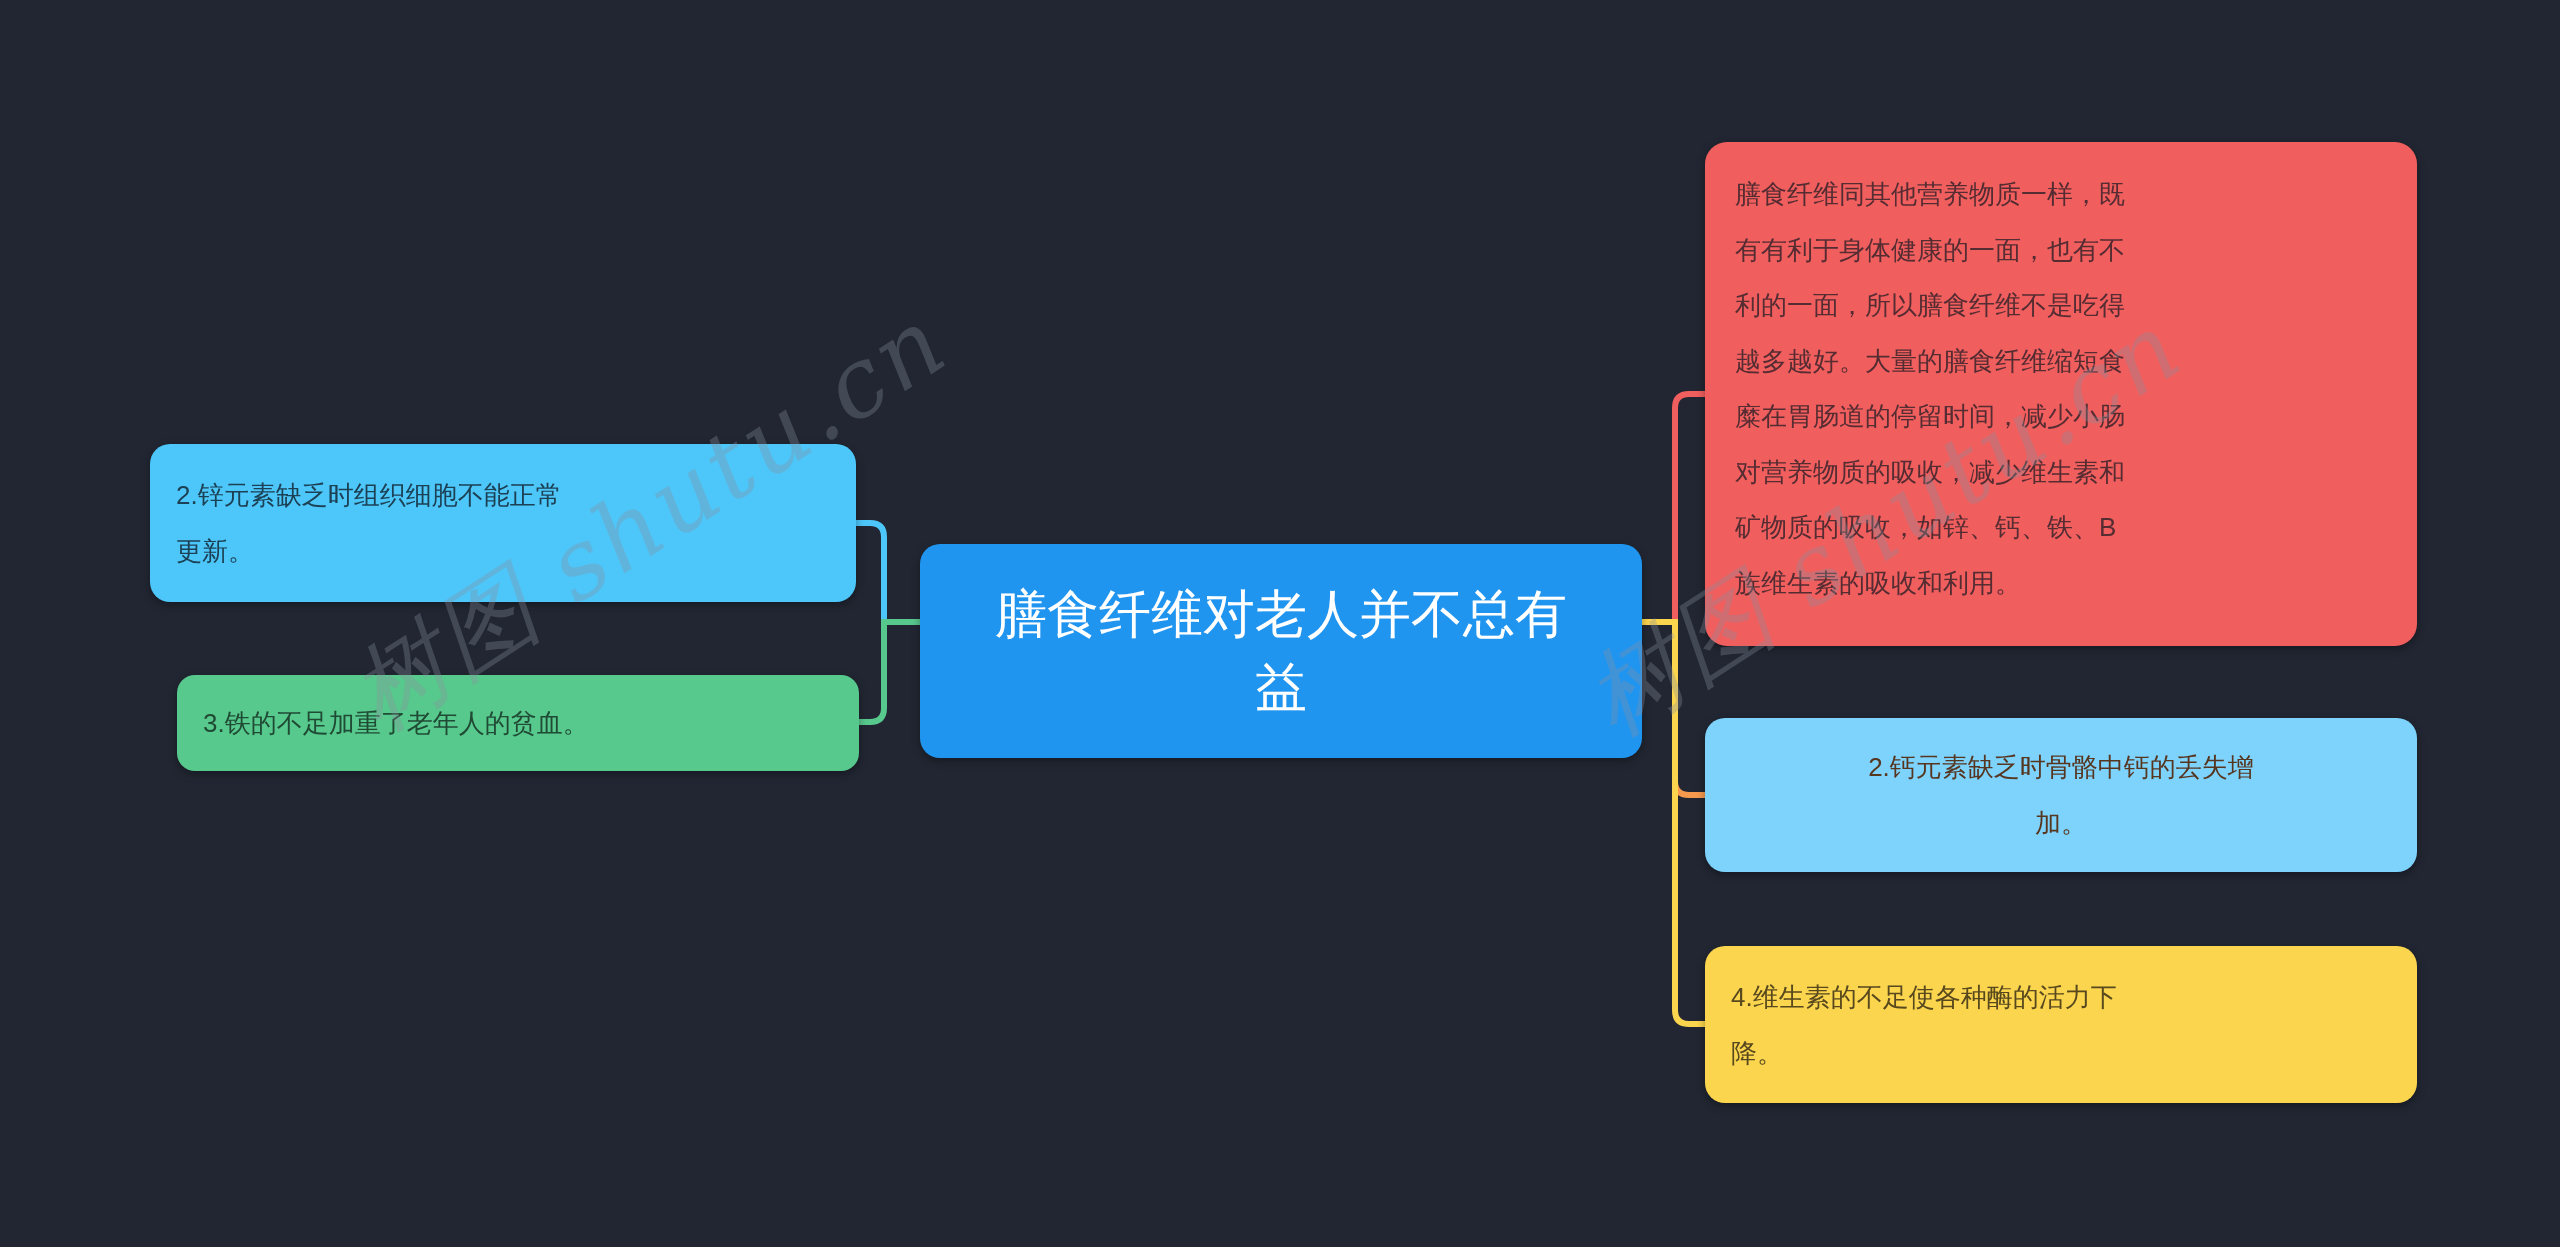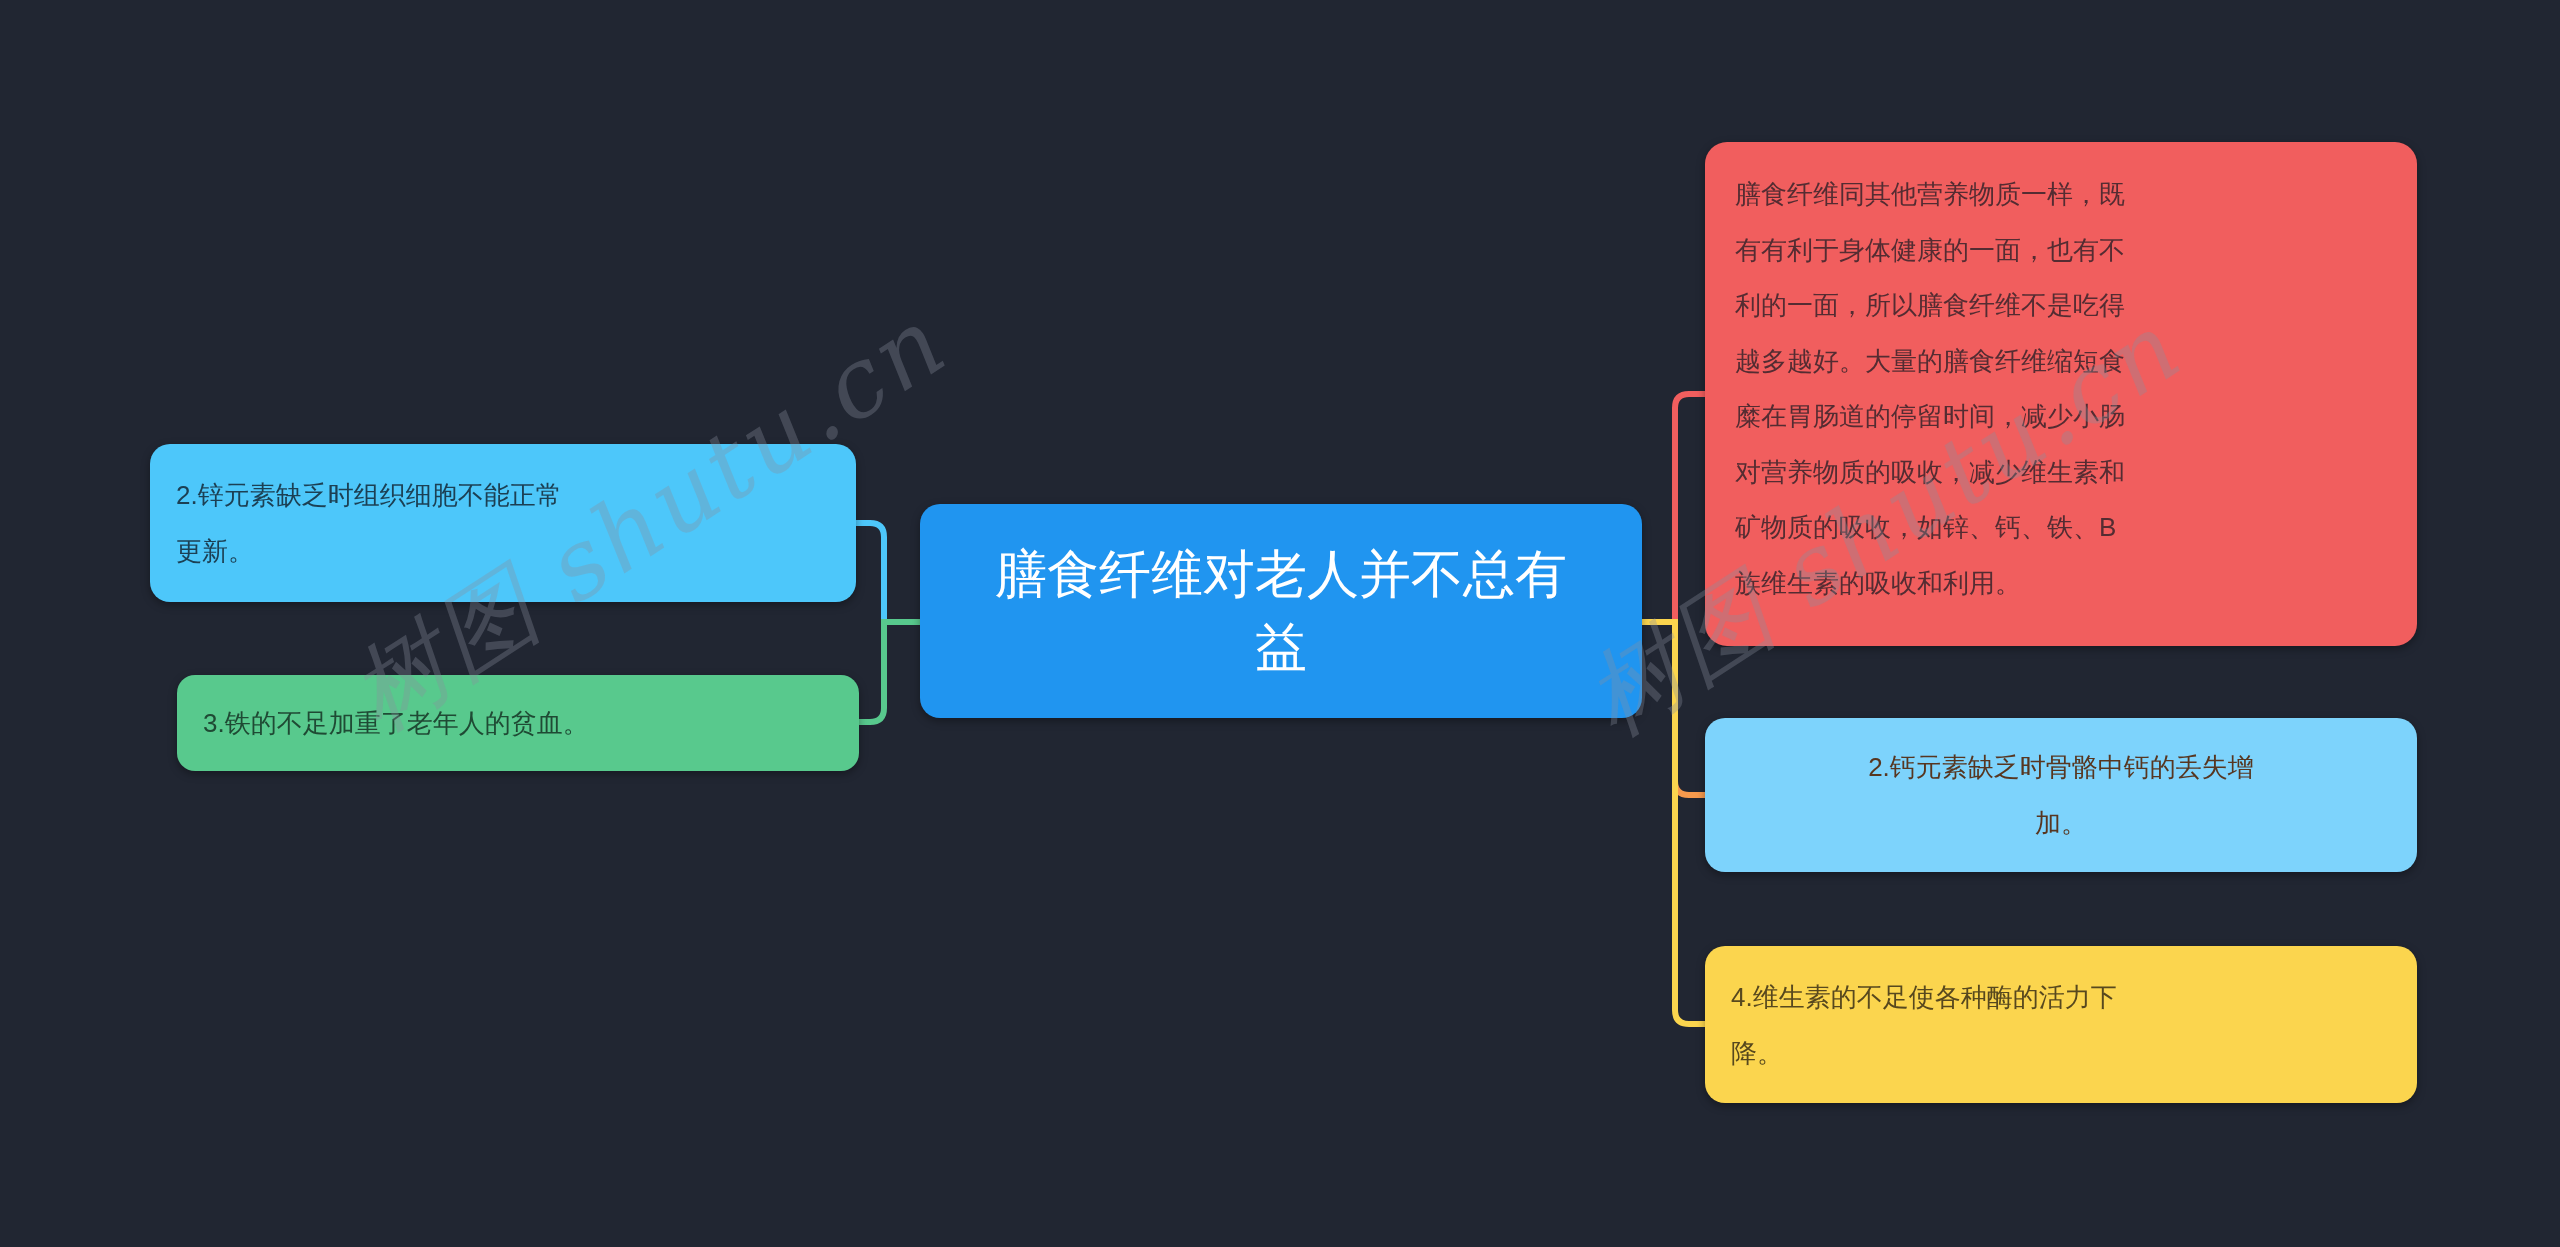--- a/index.html
+++ b/index.html
@@ -36,21 +36,21 @@
     border-radius: 20px;
     box-shadow: 0 3px 9px rgba(0,0,0,0.35);
   }
   .node .node-text {
     display: block;
     width: 100%;
     white-space: pre-wrap;
     word-break: break-all;
   }
   .node-root {
-    left: 920px; top: 504px; width: 722px; height: 214px;
+    left: 920px; top: 544px; width: 722px; height: 214px;
     padding: 0 58px;
     font-size: 52px;
     line-height: 73px;
     justify-content: center;
     text-align: center;
     font-weight: 400;
   }
   .node-child {
     font-size: 26px;
     line-height: 56px;

